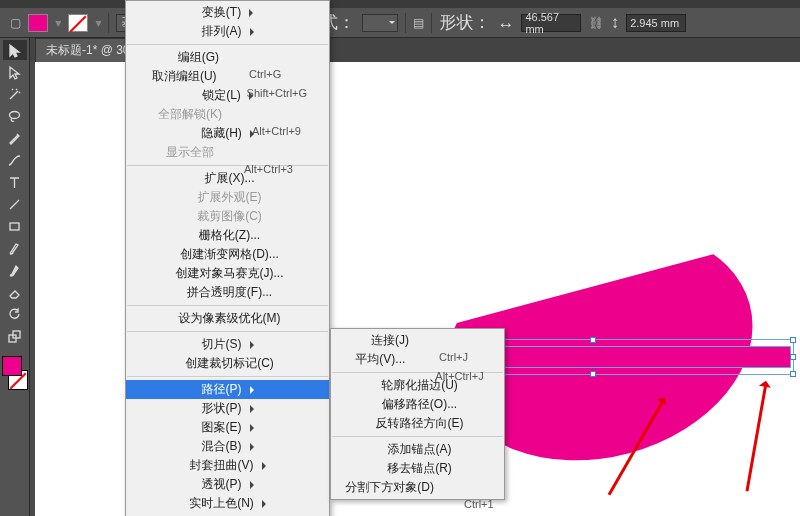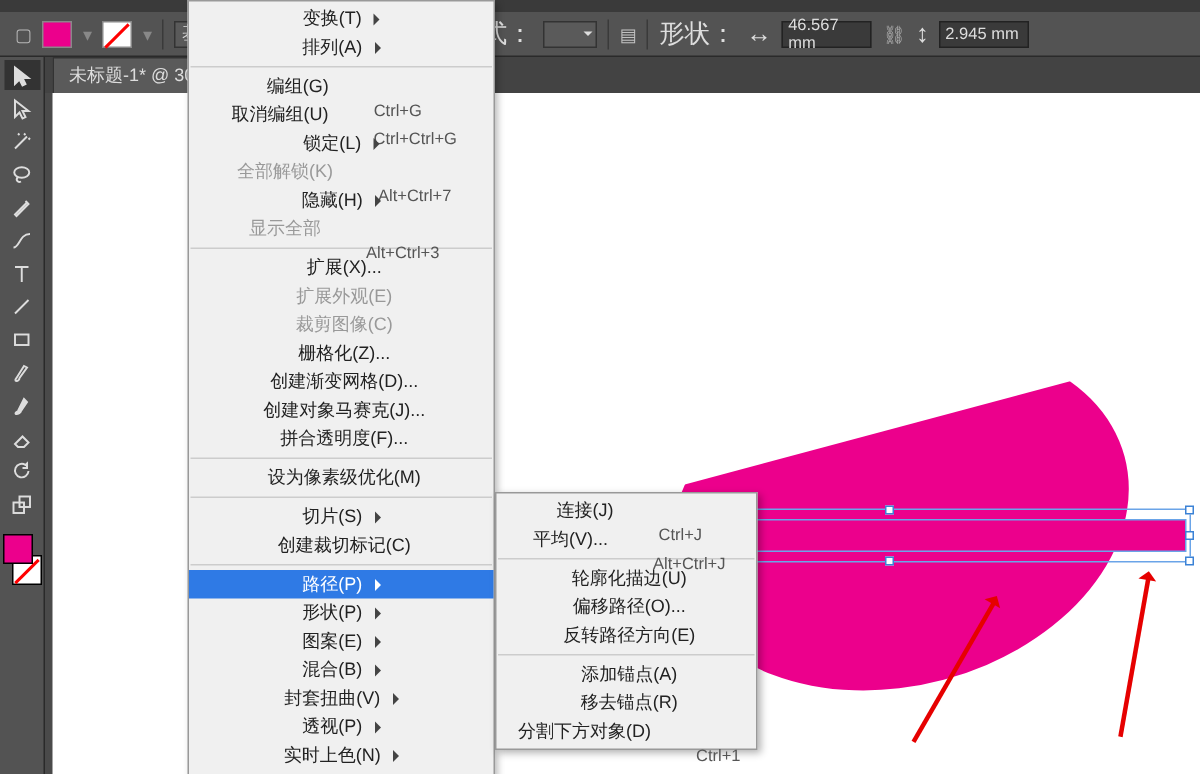--- a/index.html
+++ b/index.html
@@ -274,28 +274,28 @@
     <div class="menu-item sub">
       <span>排列(A)</span>
     </div>
     <div class="menu-sep"></div>
     <div class="menu-item">
       <span>编组(G)</span>
       <span class="sc">Ctrl+G</span>
     </div>
     <div class="menu-item">
       <span>取消编组(U)</span>
-      <span class="sc">Ctrl+Ctrl+G</span>
+      <span class="sc">Shift+Ctrl+G</span>
     </div>
     <div class="menu-item sub">
       <span>锁定(L)</span>
     </div>
     <div class="menu-item disabled">
       <span>全部解锁(K)</span>
-      <span class="sc">Alt+Ctrl+7</span>
+      <span class="sc">Alt+Ctrl+9</span>
     </div>
     <div class="menu-item sub">
       <span>隐藏(H)</span>
     </div>
     <div class="menu-item disabled">
       <span>显示全部</span>
       <span class="sc">Alt+Ctrl+3</span>
     </div>
     <div class="menu-sep"></div>
     <div class="menu-item">

